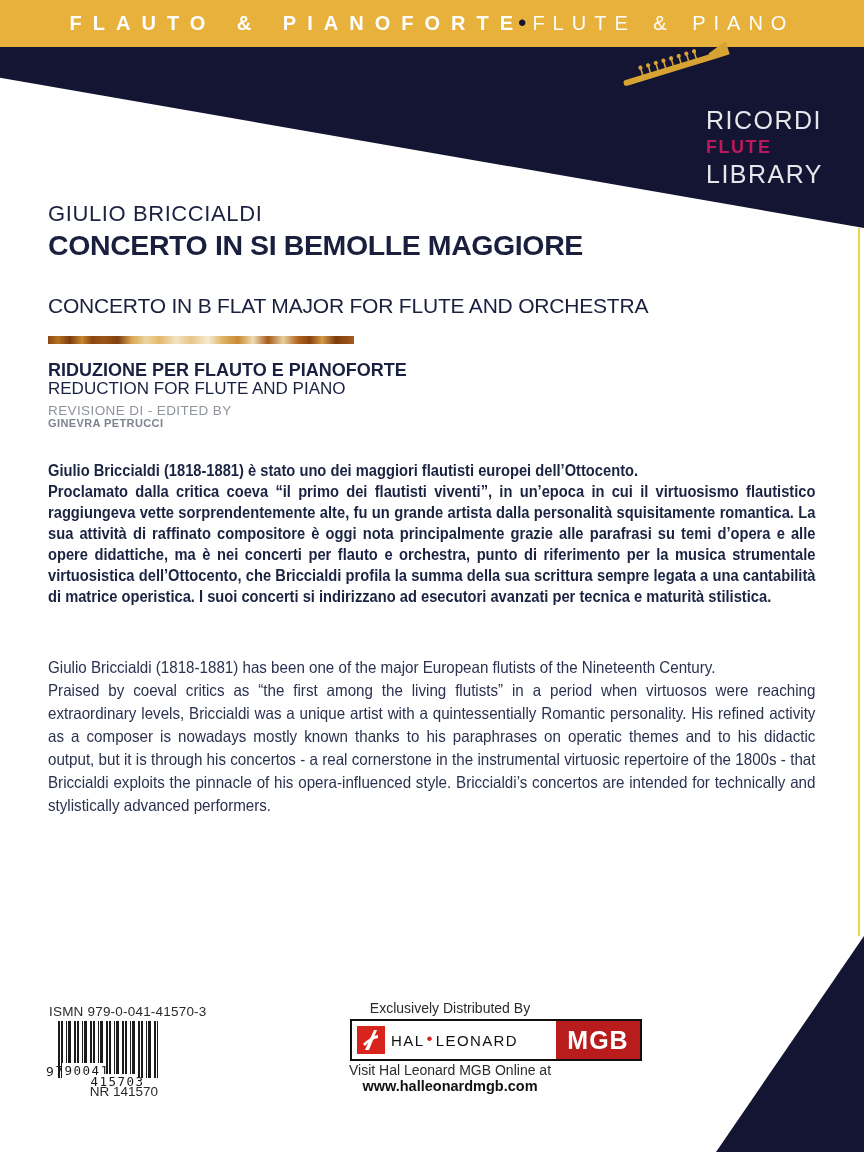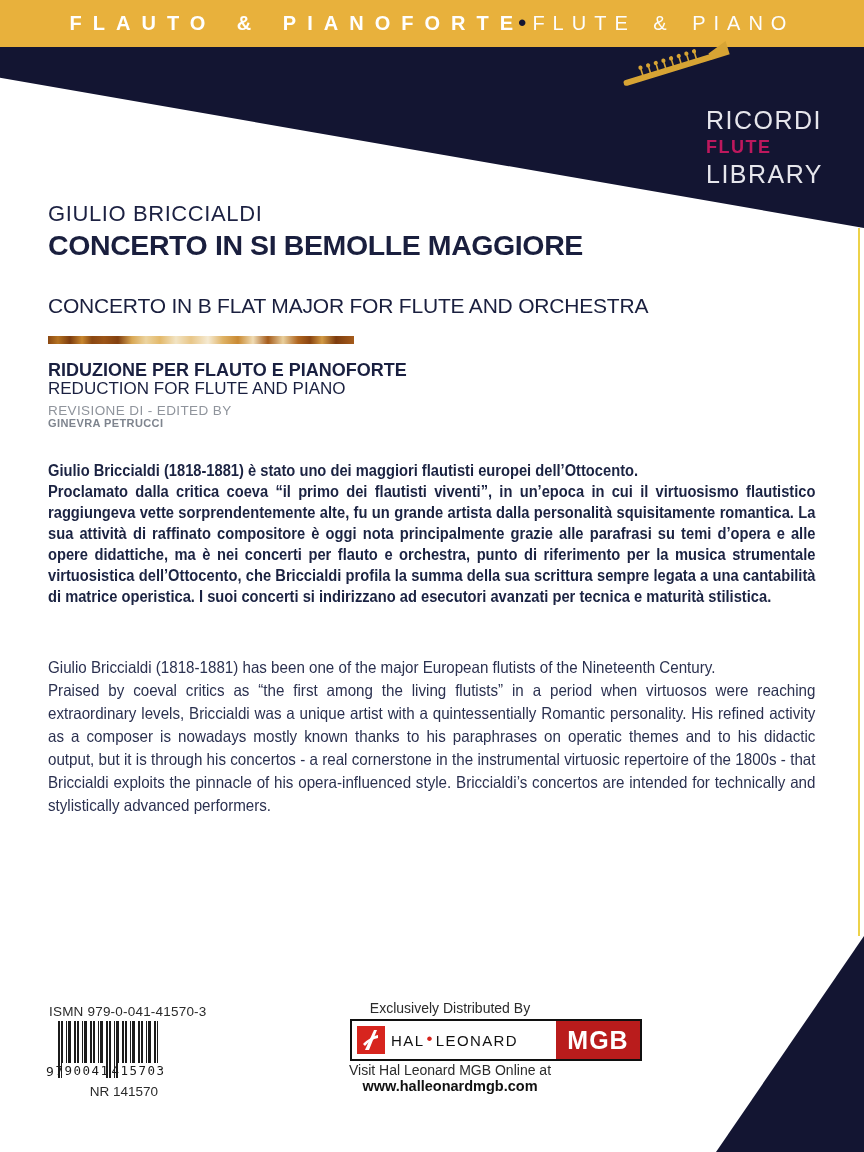--- a/index.html
+++ b/index.html
@@ -46,21 +46,21 @@
   
   .ismn{position:absolute;left:49px;top:1004px;font-size:13.5px;letter-spacing:.2px;color:#2a2a2a;}
   .barcode{position:absolute;left:46px;top:1021px;width:112px;height:58px;}
   .bc-bars{position:absolute;left:12px;top:0;width:100px;height:57px;
     background:repeating-linear-gradient(90deg,#1b1b1b 0 2px,#fff 2px 3px,#1b1b1b 3px 5px,
       #fff 5px 8px,#1b1b1b 8px 9px,#fff 9px 10px,#1b1b1b 10px 13px,#fff 13px 16px);}
   .bc-box{position:absolute;top:42px;height:15px;background:#fff;display:flex;align-items:flex-end;
           justify-content:center;font-family:"DejaVu Sans Mono",monospace;font-size:12.5px;
           letter-spacing:1.5px;color:#1b1b1b;}
   .bc-box1{left:16px;width:41px;}
-  .bc-box2{left:72px;width:41px;}
+  .bc-box2{left:51px;width:41px;margin-top:11px;}
   .bc-lead{position:absolute;left:0;top:43px;font-family:"DejaVu Sans Mono",monospace;
            font-size:13px;color:#1b1b1b;}
   .nr{position:absolute;left:46px;top:1084px;width:112px;text-align:right;font-size:13.5px;color:#2a2a2a;}
 
   .dist-label{position:absolute;left:340px;top:1000px;width:220px;text-align:center;font-size:14px;color:#2b2b2b;}
   .hl-box{position:absolute;left:318px;top:1019px;width:292px;height:42px;border:2px solid #101010;
           background:#fff;box-sizing:border-box;display:flex;align-items:center;margin-left:32px;}
   .hl-mark{width:28px;height:28px;background:#d7251e;margin-left:5px;flex:0 0 auto;}
   .hl-name{display:flex;align-items:center;margin-left:6px;font-size:15px;font-weight:500;
            letter-spacing:1.4px;color:#111;}

